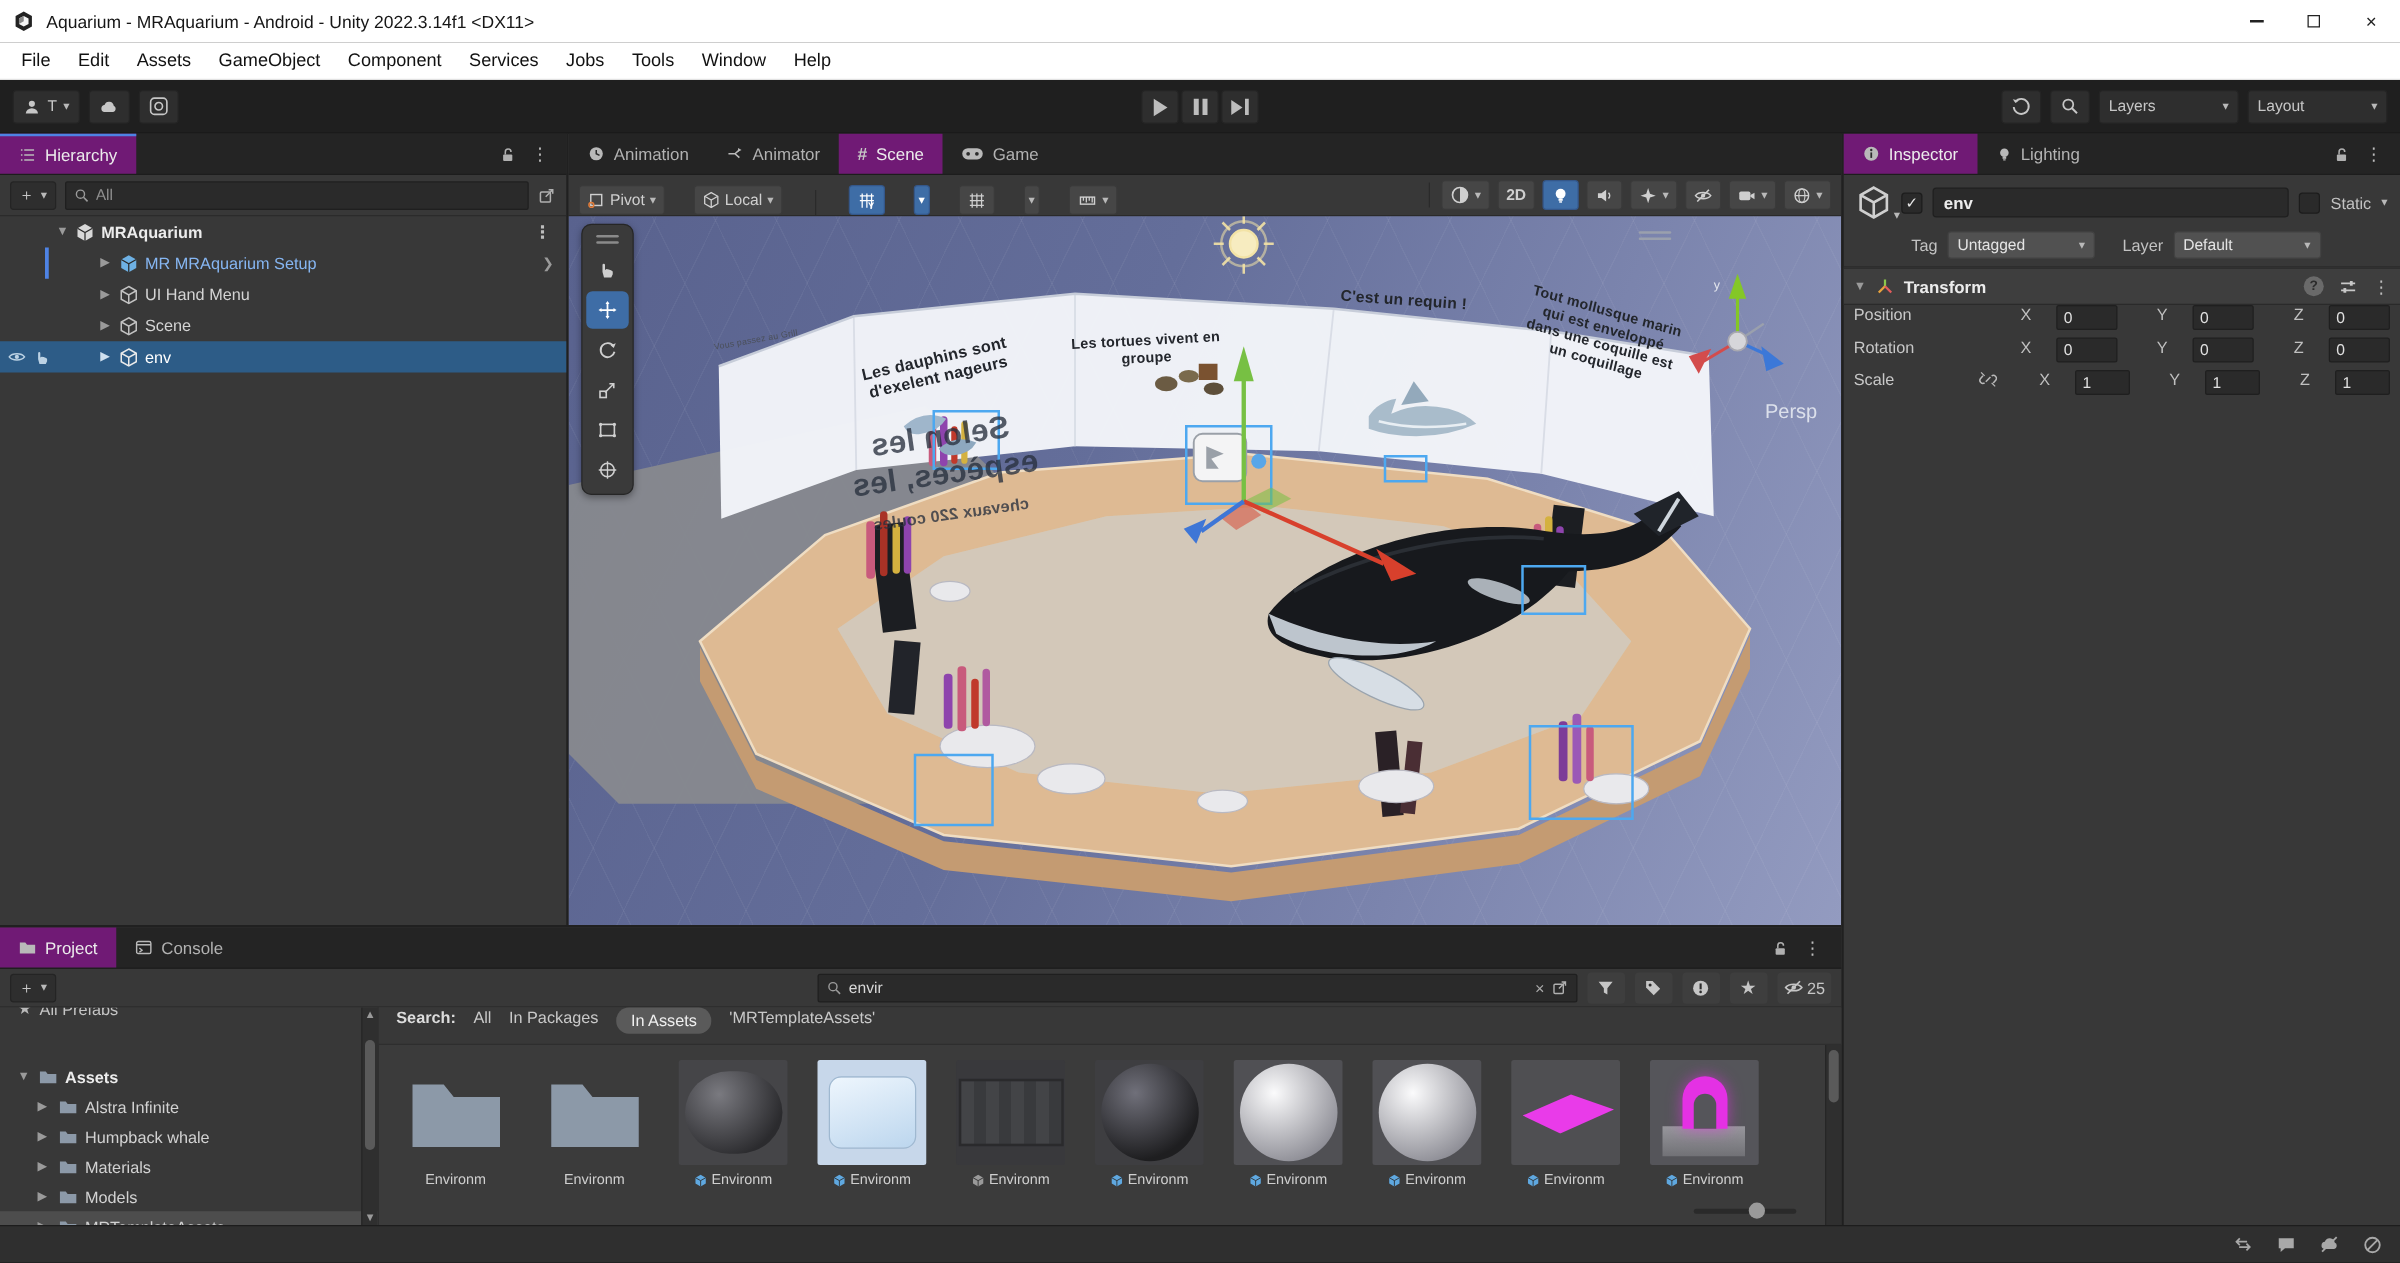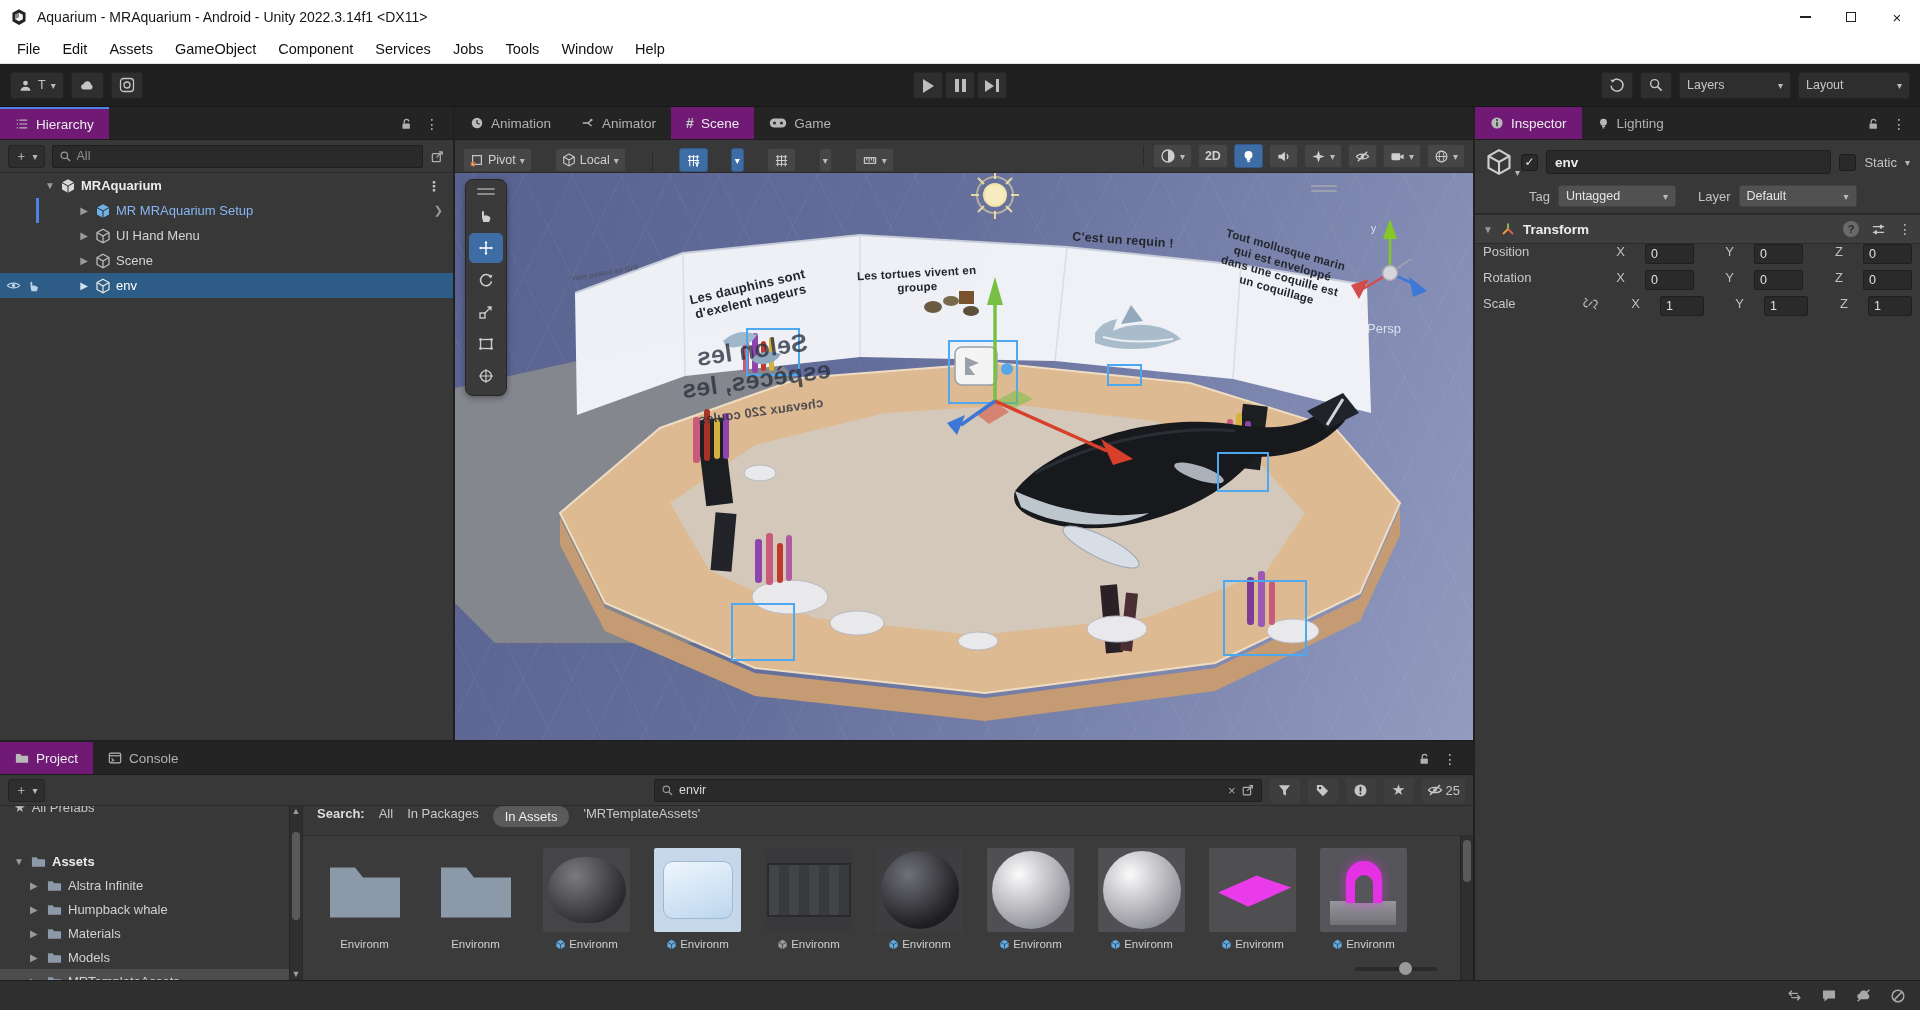--- a/index.html
+++ b/index.html
@@ -75,21 +75,21 @@
 #sign-tiny{left:116px;top:96px;font-size:7px;font-weight:400;color:#4a4f59;transform:rotate(-10deg)}
 #sign-mirror{left:196px;top:162px;width:210px;font-size:25px;color:rgba(40,48,62,.78);transform:scaleX(-1) rotate(8deg)}
 #sign-mirror .sub{font-size:13px;margin-top:10px}
 .palette{position:absolute;left:10px;top:6px;width:42px;background:#3a3a3a;border:1px solid #262626;border-radius:8px;box-shadow:0 2px 6px rgba(0,0,0,.35);padding:4px 0;display:flex;flex-direction:column;align-items:center;gap:2px}
 .pal-grip{width:18px;display:flex;flex-direction:column;gap:3px;padding:4px 0}
 .pal-grip i{height:2px;background:#8a8a8a;border-radius:1px}
 .pal-btn{width:34px;height:30px;border-radius:5px;display:flex;align-items:center;justify-content:center;color:#cfcfcf}
 .pal-btn.on{background:#3e6da6;color:#fff}
 .ov-handle{position:absolute;left:856px;top:12px;display:flex;flex-direction:column;gap:3px}
 .ov-handle i{width:26px;height:2px;background:#9aa0ad;border-radius:1px}
-.persp-label{position:absolute;left:912px;top:148px;color:rgba(235,238,245,.85);font-size:13px}
+.persp-label{position:absolute;left:957px;top:148px;color:rgba(235,238,245,.85);font-size:16px}
 .axis-y-label{position:absolute;left:916px;top:50px;color:#e4e7ee;font-size:10px}
 
 
 #insp{left:1473px;top:0;width:447px;height:873px;border-left:2px solid #202020}
 .insp-head{padding:8px 10px 6px 10px;border-bottom:1px solid #2a2a2a}
 .ih-row1{display:flex;align-items:center;gap:8px}
 .ih-row2{display:flex;align-items:center;gap:8px;margin-top:9px;padding-left:44px}
 .namefield{flex:1;height:24px;background:#2a2a2a;border:1px solid #1f1f1f;border-radius:3px;color:#ececec;font-size:13.5px;font-weight:700;display:flex;align-items:center;padding:0 8px}
 .chk{width:17px;height:17px;background:#2a2a2a;border:1px solid #1c1c1c;border-radius:3px;display:flex;align-items:center;justify-content:center;color:#e8e8e8;font-size:12px}
 .ddl{height:22px;background:#515151;border:1px solid #424242;border-radius:3px;display:inline-flex;align-items:center;justify-content:space-between;gap:6px;padding:0 7px;color:#e4e4e4;font-size:12.5px}

